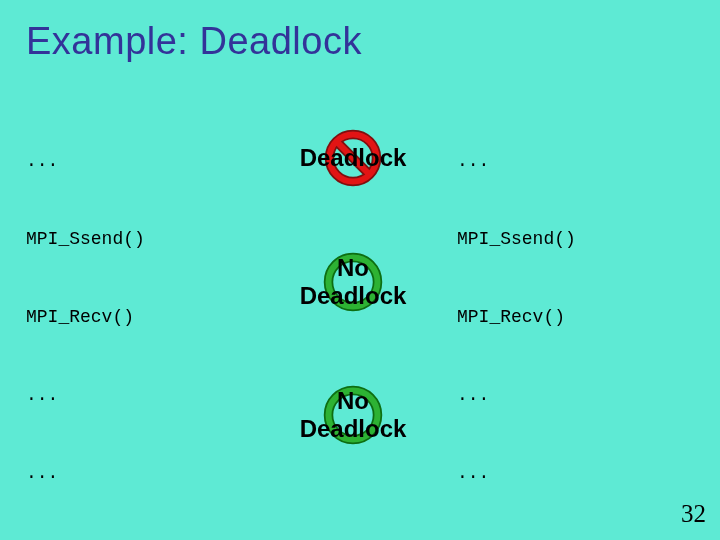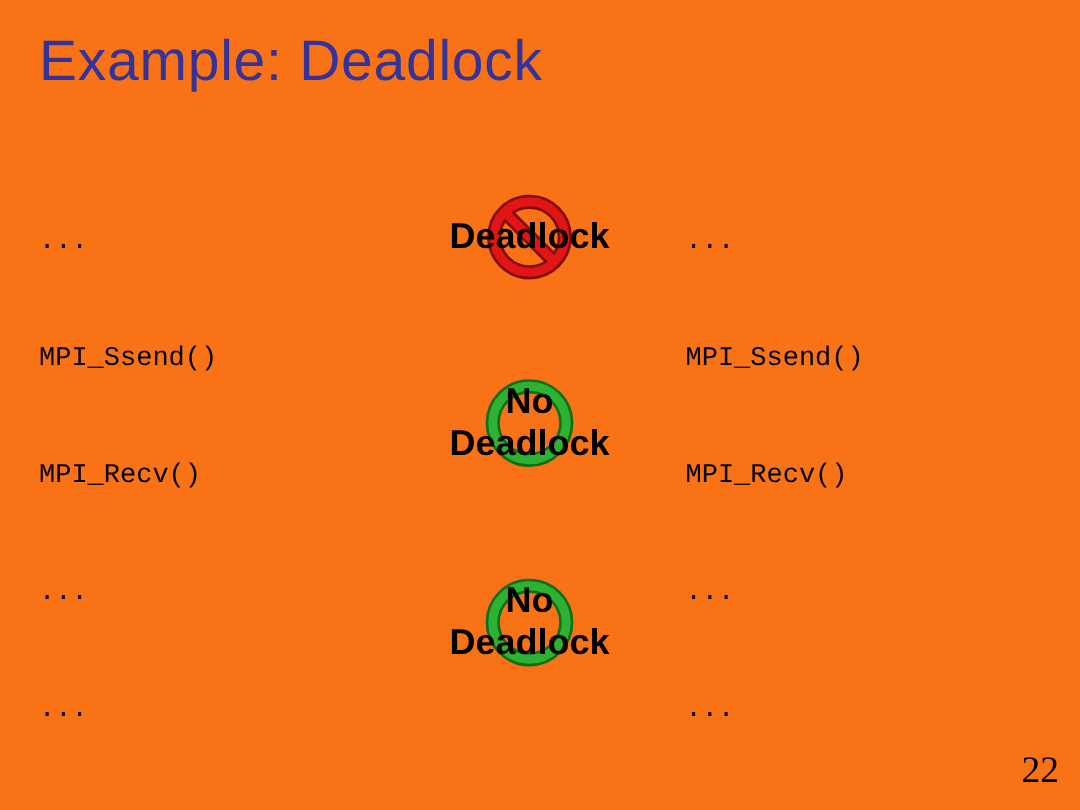--- a/index.html
+++ b/index.html
@@ -4,21 +4,21 @@
 <style>
   html, body {
     margin: 0;
     padding: 0;
     background: #ffffff;
   }
   .slide {
     position: relative;
     width: 720px;
     height: 540px;
-    background: #f97316;
+    background: #5eead4;
     overflow: hidden;
     font-family: "Liberation Sans", sans-serif;
   }
   .title {
     position: absolute;
     left: 26px;
     top: 20px;
     margin: 0;
     font-size: 38px;
     font-weight: normal;
@@ -137,15 +137,15 @@
 
   <div class="verdict v3">
     <svg class="symbol" width="64" height="64" viewBox="0 0 64 64">
       <circle cx="32" cy="32" r="24.5" fill="none" stroke="#0D6E12" stroke-width="9.5"></circle>
       <circle cx="32" cy="32" r="24.5" fill="none" stroke="#2DB233" stroke-width="6"></circle>
     </svg>
     <div class="vlabel">No</div>
     <div class="vlabel">Deadlock</div>
   </div>
 
-  <div class="page-number">22</div>
+  <div class="page-number">32</div>
 
 </div>
 
 </body></html>

